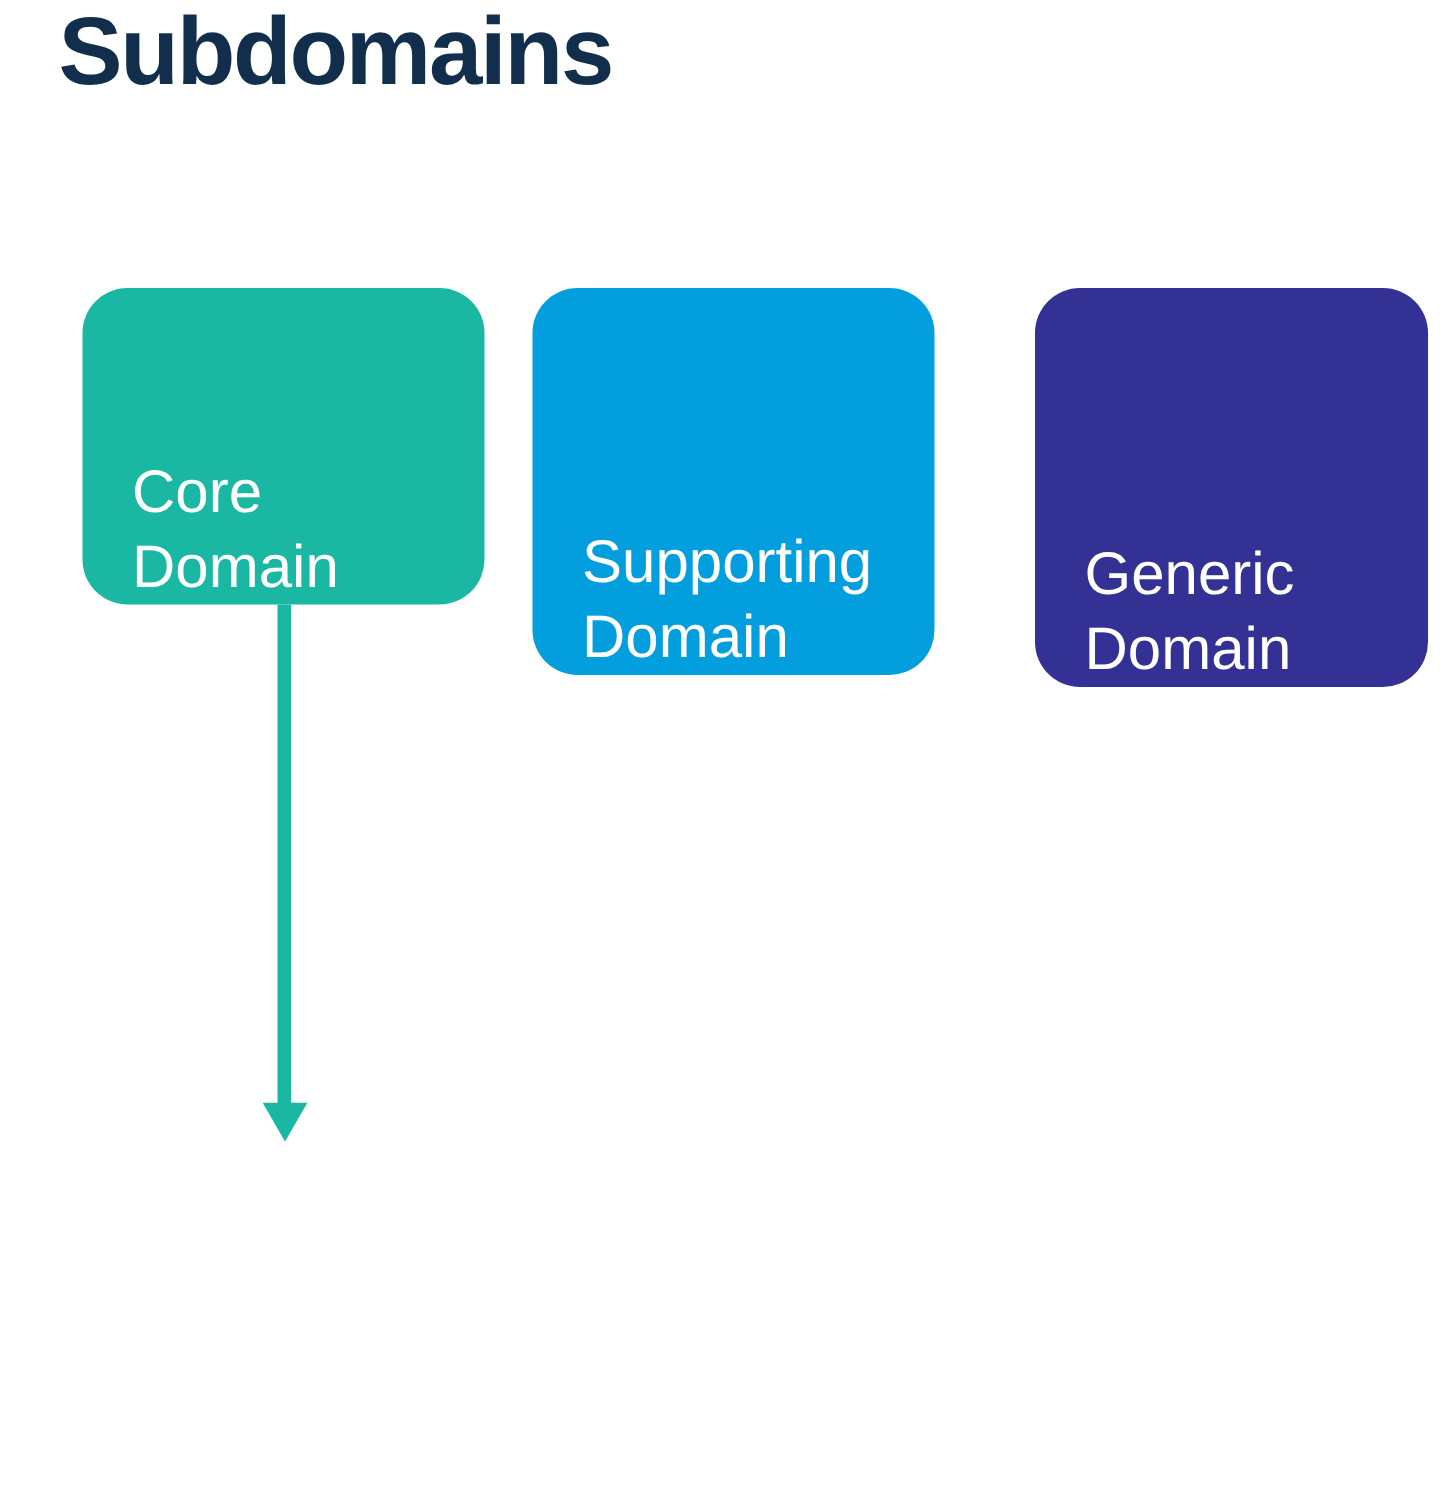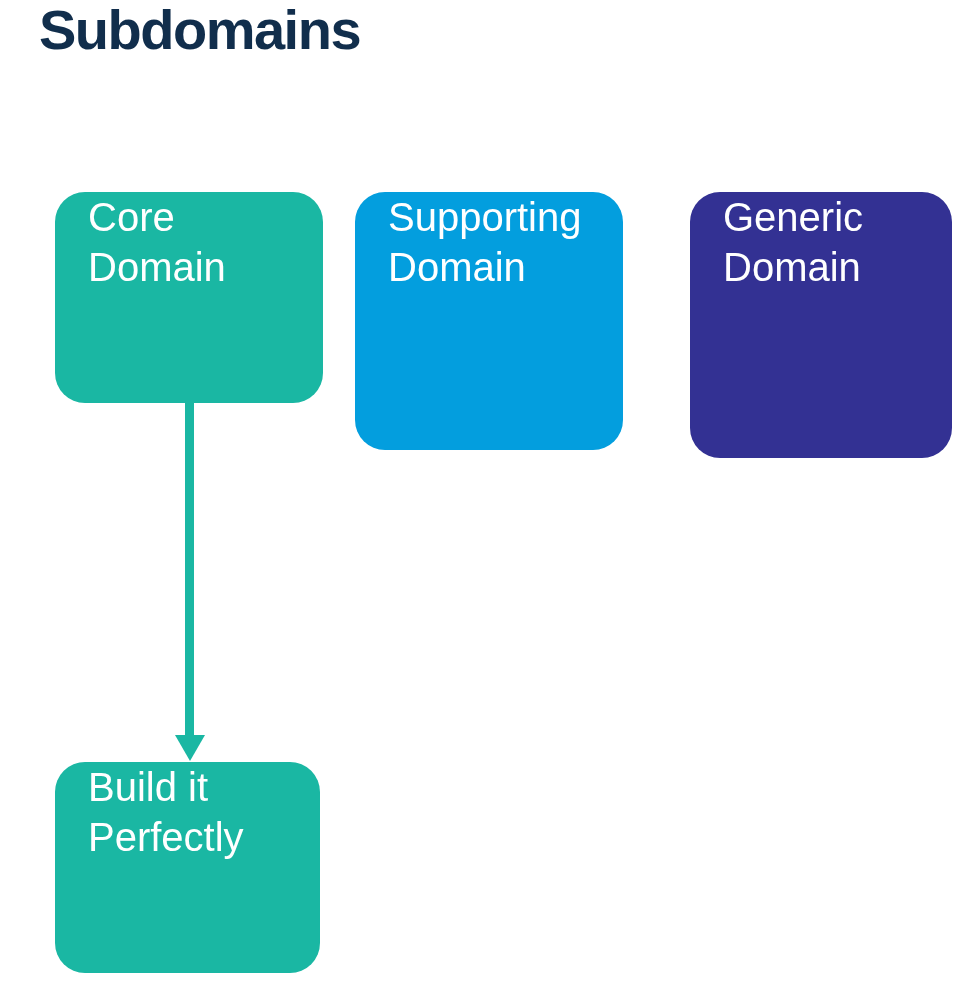--- a/index.html
+++ b/index.html
@@ -9,30 +9,30 @@
     height: 996px;
     background: #ffffff;
     font-family: "Liberation Sans", sans-serif;
     overflow: hidden;
   }
   .title {
     position: absolute;
     left: 39px;
     top: 2px;
     margin: 0;
-    font-size: 56px;
+    font-size: 64px;
     font-weight: bold;
     letter-spacing: -1.5px;
     line-height: 1;
   }
   .node {
     position: absolute;
     border-radius: 30px;
     display: flex;
-    align-items: flex-start;
+    align-items: flex-end;
     color: #ffffff;
   }
   .node-label {
     padding-left: 33px;
     padding-right: 16px;
     font-size: 40px;
     line-height: 50px;
     font-weight: normal;
     white-space: pre-line;
   }
@@ -77,18 +77,14 @@
     <span class="node-label">Generic
 Domain</span>
   </div>
 
   <div class="arrow-stem" style="background-color: rgb(26, 183, 163);"></div>
 
   <svg class="arrow-head" viewBox="0 0 30 26">
     <polygon points="0,0 30,0 15,26" fill="#1ab7a3"></polygon>
   </svg>
 
-  <div class="node" id="node-build" style="background-color: rgb(26, 183, 163);">
-    <span class="node-label">Build it
-Perfectly</span>
-  </div>
 
 </div>
 
 </body></html>

